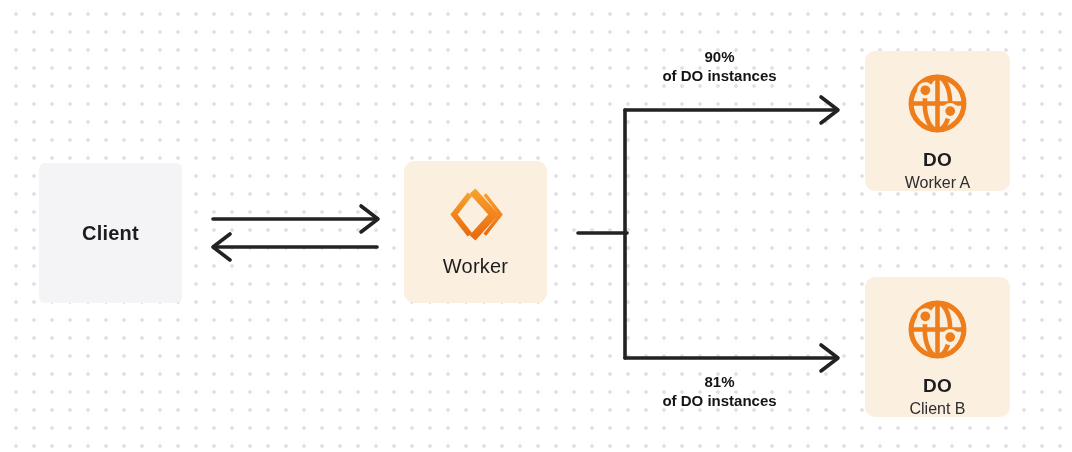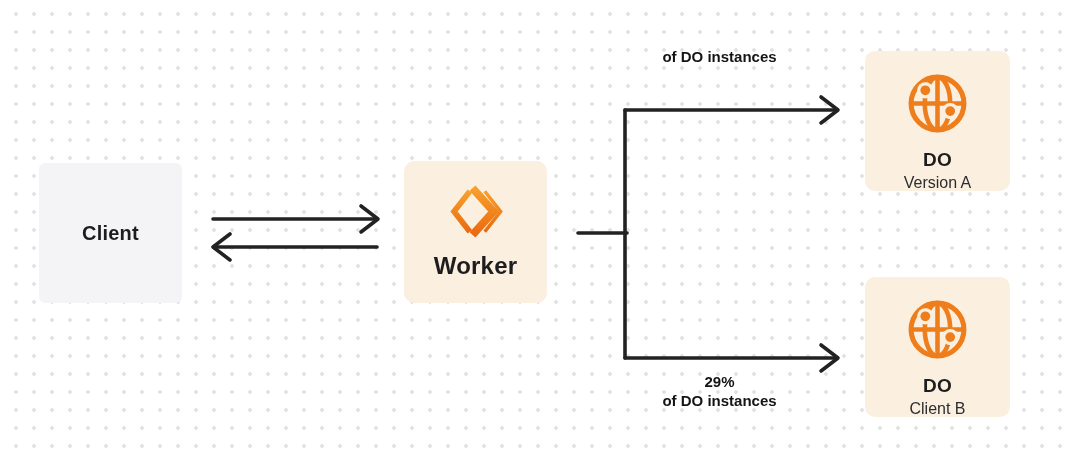--- a/index.html
+++ b/index.html
@@ -33,21 +33,21 @@
   .client-box .node-label {
     font-size: 20px; font-weight: 700; color: #1d1d1f; letter-spacing: 0.2px;
   }
   .worker-box {
     left: 404px; top: 161px; width: 143px; height: 142px;
     background: #fbefe0;
     border-radius: 10px;
     gap: 13px;
   }
   .worker-box .node-label {
-    font-size: 24px; font-weight: 700; color: #1d1d1f; letter-spacing: 0.2px;
+    font-size: 20px; font-weight: 400; color: #1d1d1f; letter-spacing: 0.2px;
   }
   .do-box {
     width: 145px; height: 140px;
     background: #fbefe0;
     border-radius: 10px;
     padding-top: 20px;
   }
   .do-box-a { left: 865px; top: 51px; }
   .do-box-b { left: 865px; top: 277px; }
   .do-title {
@@ -102,24 +102,25 @@
       </g>
 
       <g>
         <line x1="625" y1="358" x2="834" y2="358"></line>
         <polyline points="821,345 838,358 821,371"></polyline>
       </g>
     </g>
   </svg>
 
   <div class="split-label split-label-top">
+    <div>90%</div>
     <div>of DO instances</div>
   </div>
   <div class="split-label split-label-bottom">
-    <div>29%</div>
+    <div>81%</div>
     <div>of DO instances</div>
   </div>
 
   <div class="node client-box">
     <span class="node-label">Client</span>
   </div>
 
   <div class="node worker-box">
     <span class="icon-wrap">
       <svg width="58" height="55" viewBox="0 0 66 62">
@@ -148,21 +149,21 @@
           <ellipse cx="32" cy="32" rx="12.5" ry="26" stroke-width="4.5"></ellipse>
           <line x1="32" y1="6.5" x2="32" y2="57.5" stroke-width="4.5"></line>
         </g>
         <circle cx="20" cy="19" r="8" fill="#fbefe0"></circle>
         <circle cx="20" cy="19" r="4.8" fill="#ee7d1c"></circle>
         <circle cx="44.5" cy="39.5" r="8" fill="#fbefe0"></circle>
         <circle cx="44.5" cy="39.5" r="4.8" fill="#ee7d1c"></circle>
       </svg>
     </span>
     <span class="do-title">DO</span>
-    <span class="do-subtitle">Version A</span>
+    <span class="do-subtitle">Worker A</span>
   </div>
 
   <div class="node do-box do-box-b">
     <span class="icon-wrap">
       <svg width="65" height="65" viewBox="0 0 64 64">
         <g fill="none" stroke="#ee7d1c">
           <circle cx="32" cy="32" r="26" stroke-width="5"></circle>
           <line x1="7.5" y1="32" x2="56.5" y2="32" stroke-width="4.5"></line>
           <ellipse cx="32" cy="32" rx="12.5" ry="26" stroke-width="4.5"></ellipse>
           <line x1="32" y1="6.5" x2="32" y2="57.5" stroke-width="4.5"></line>

